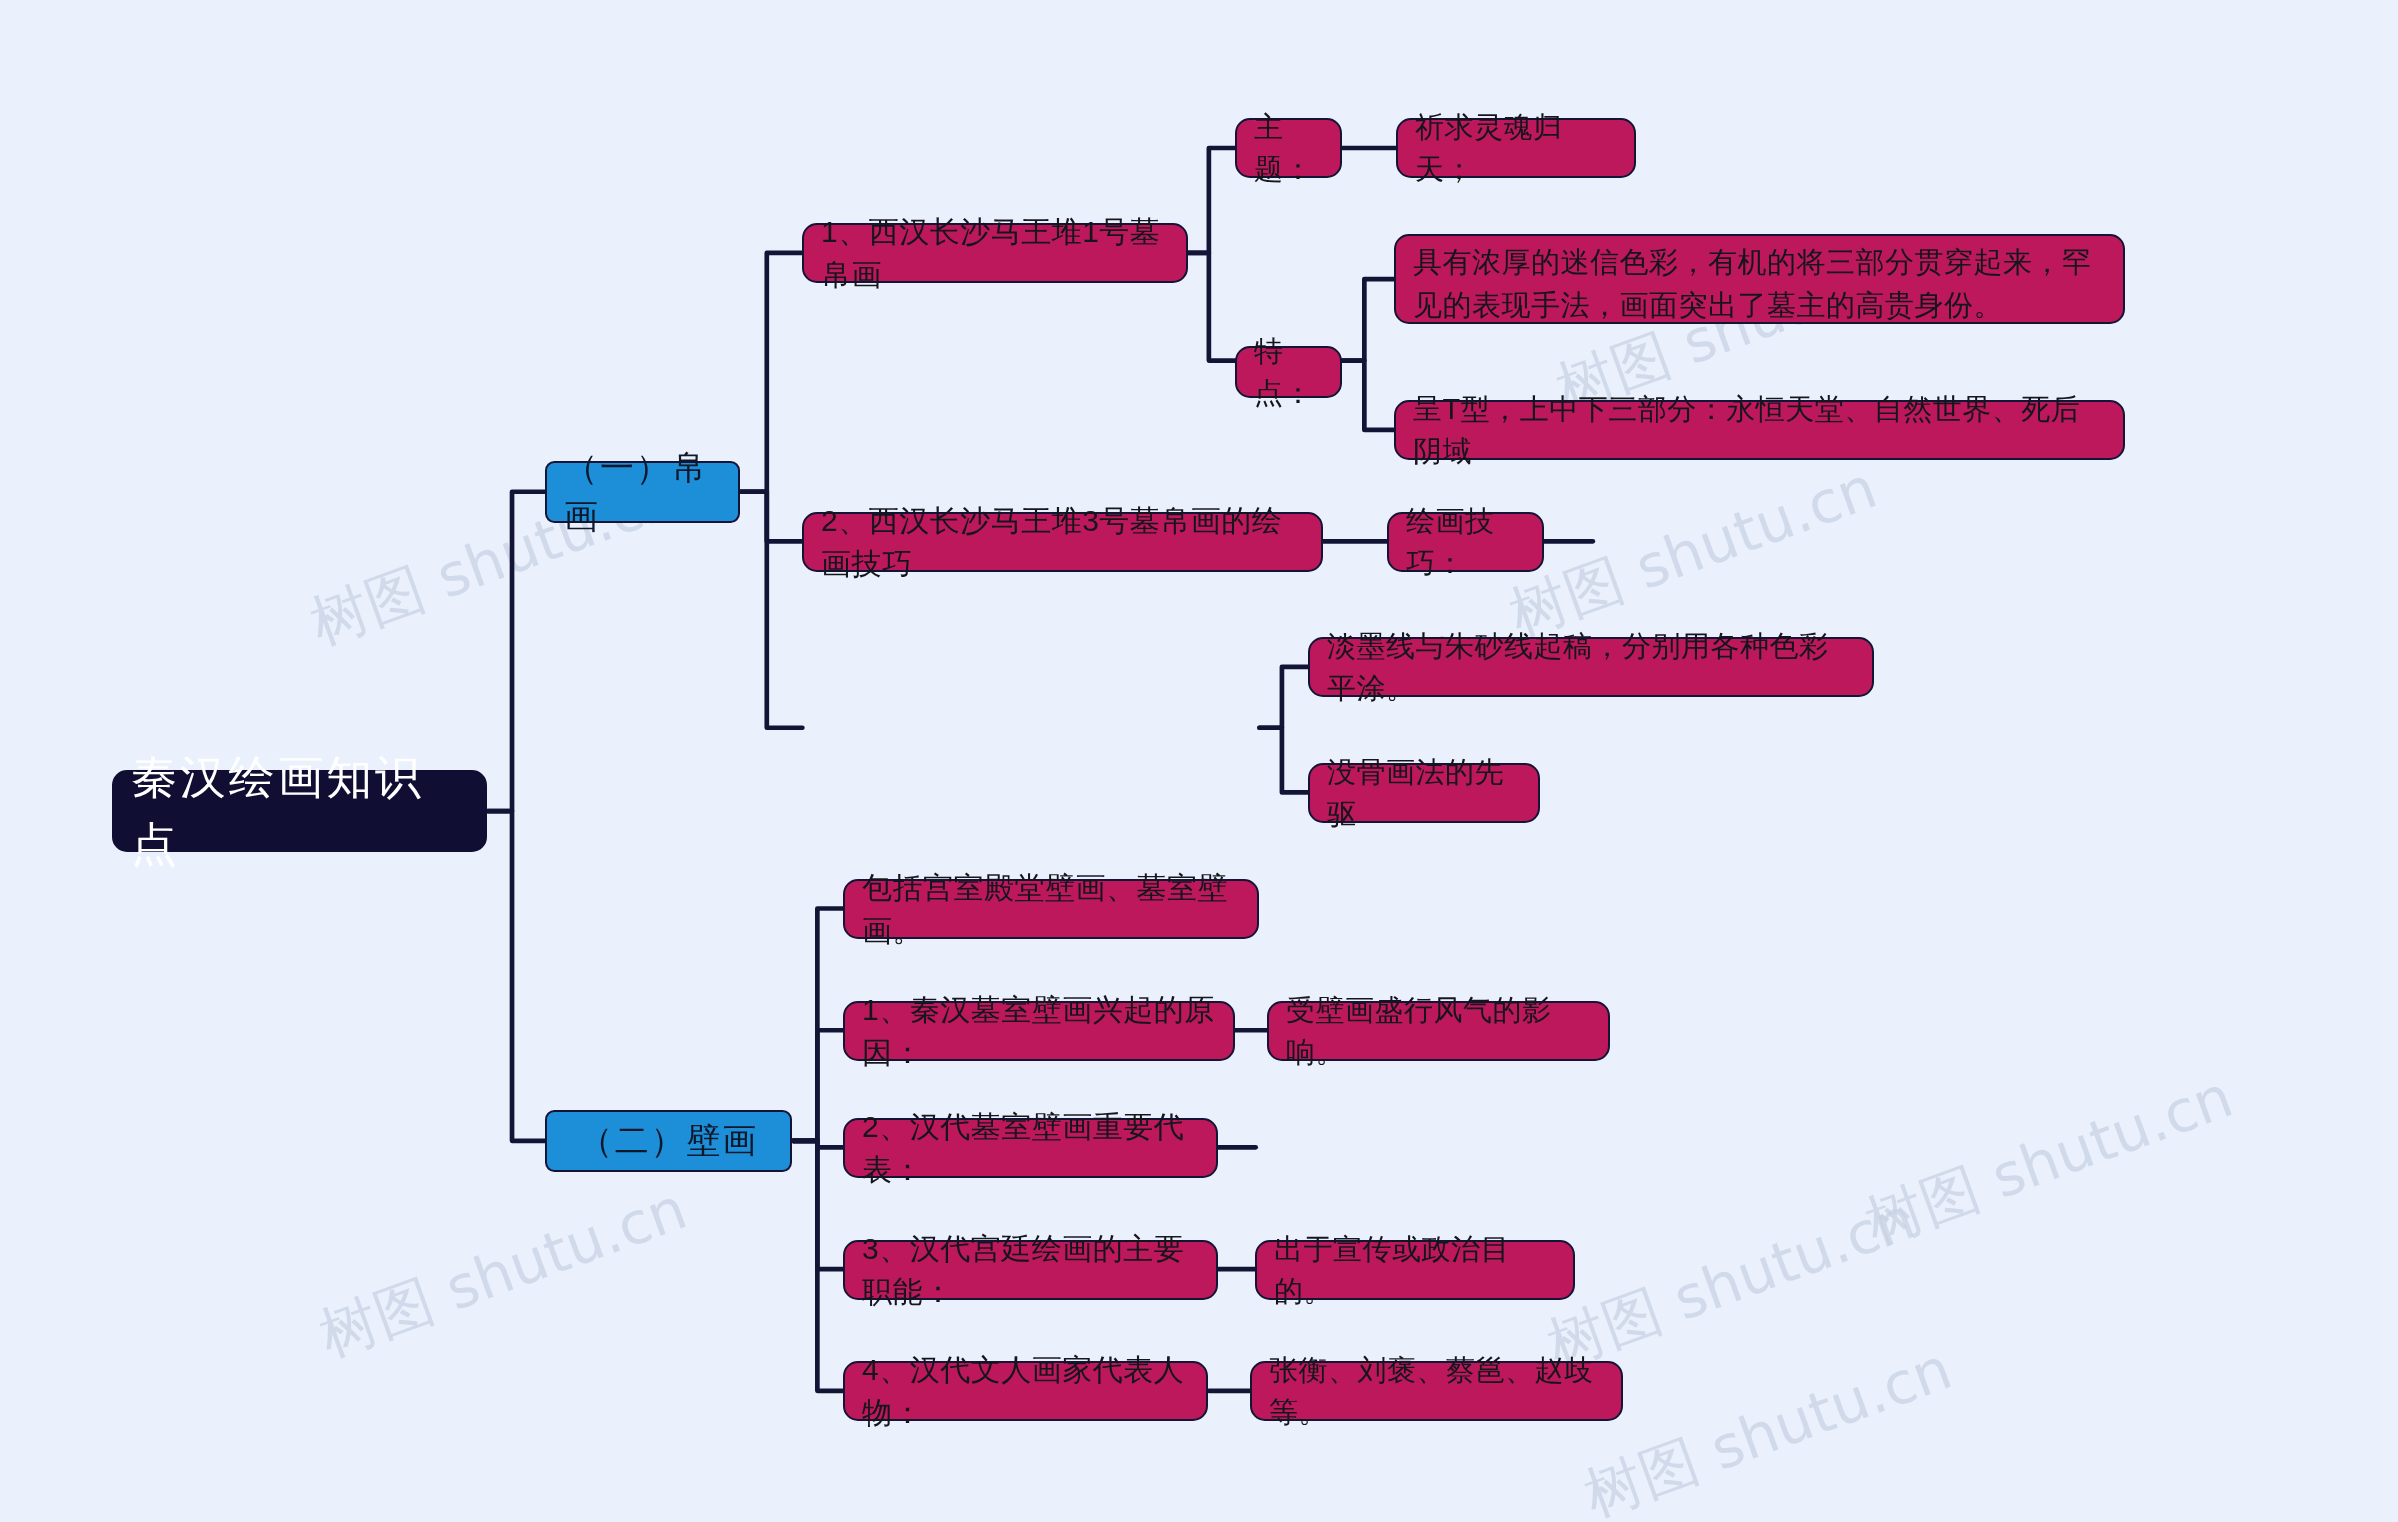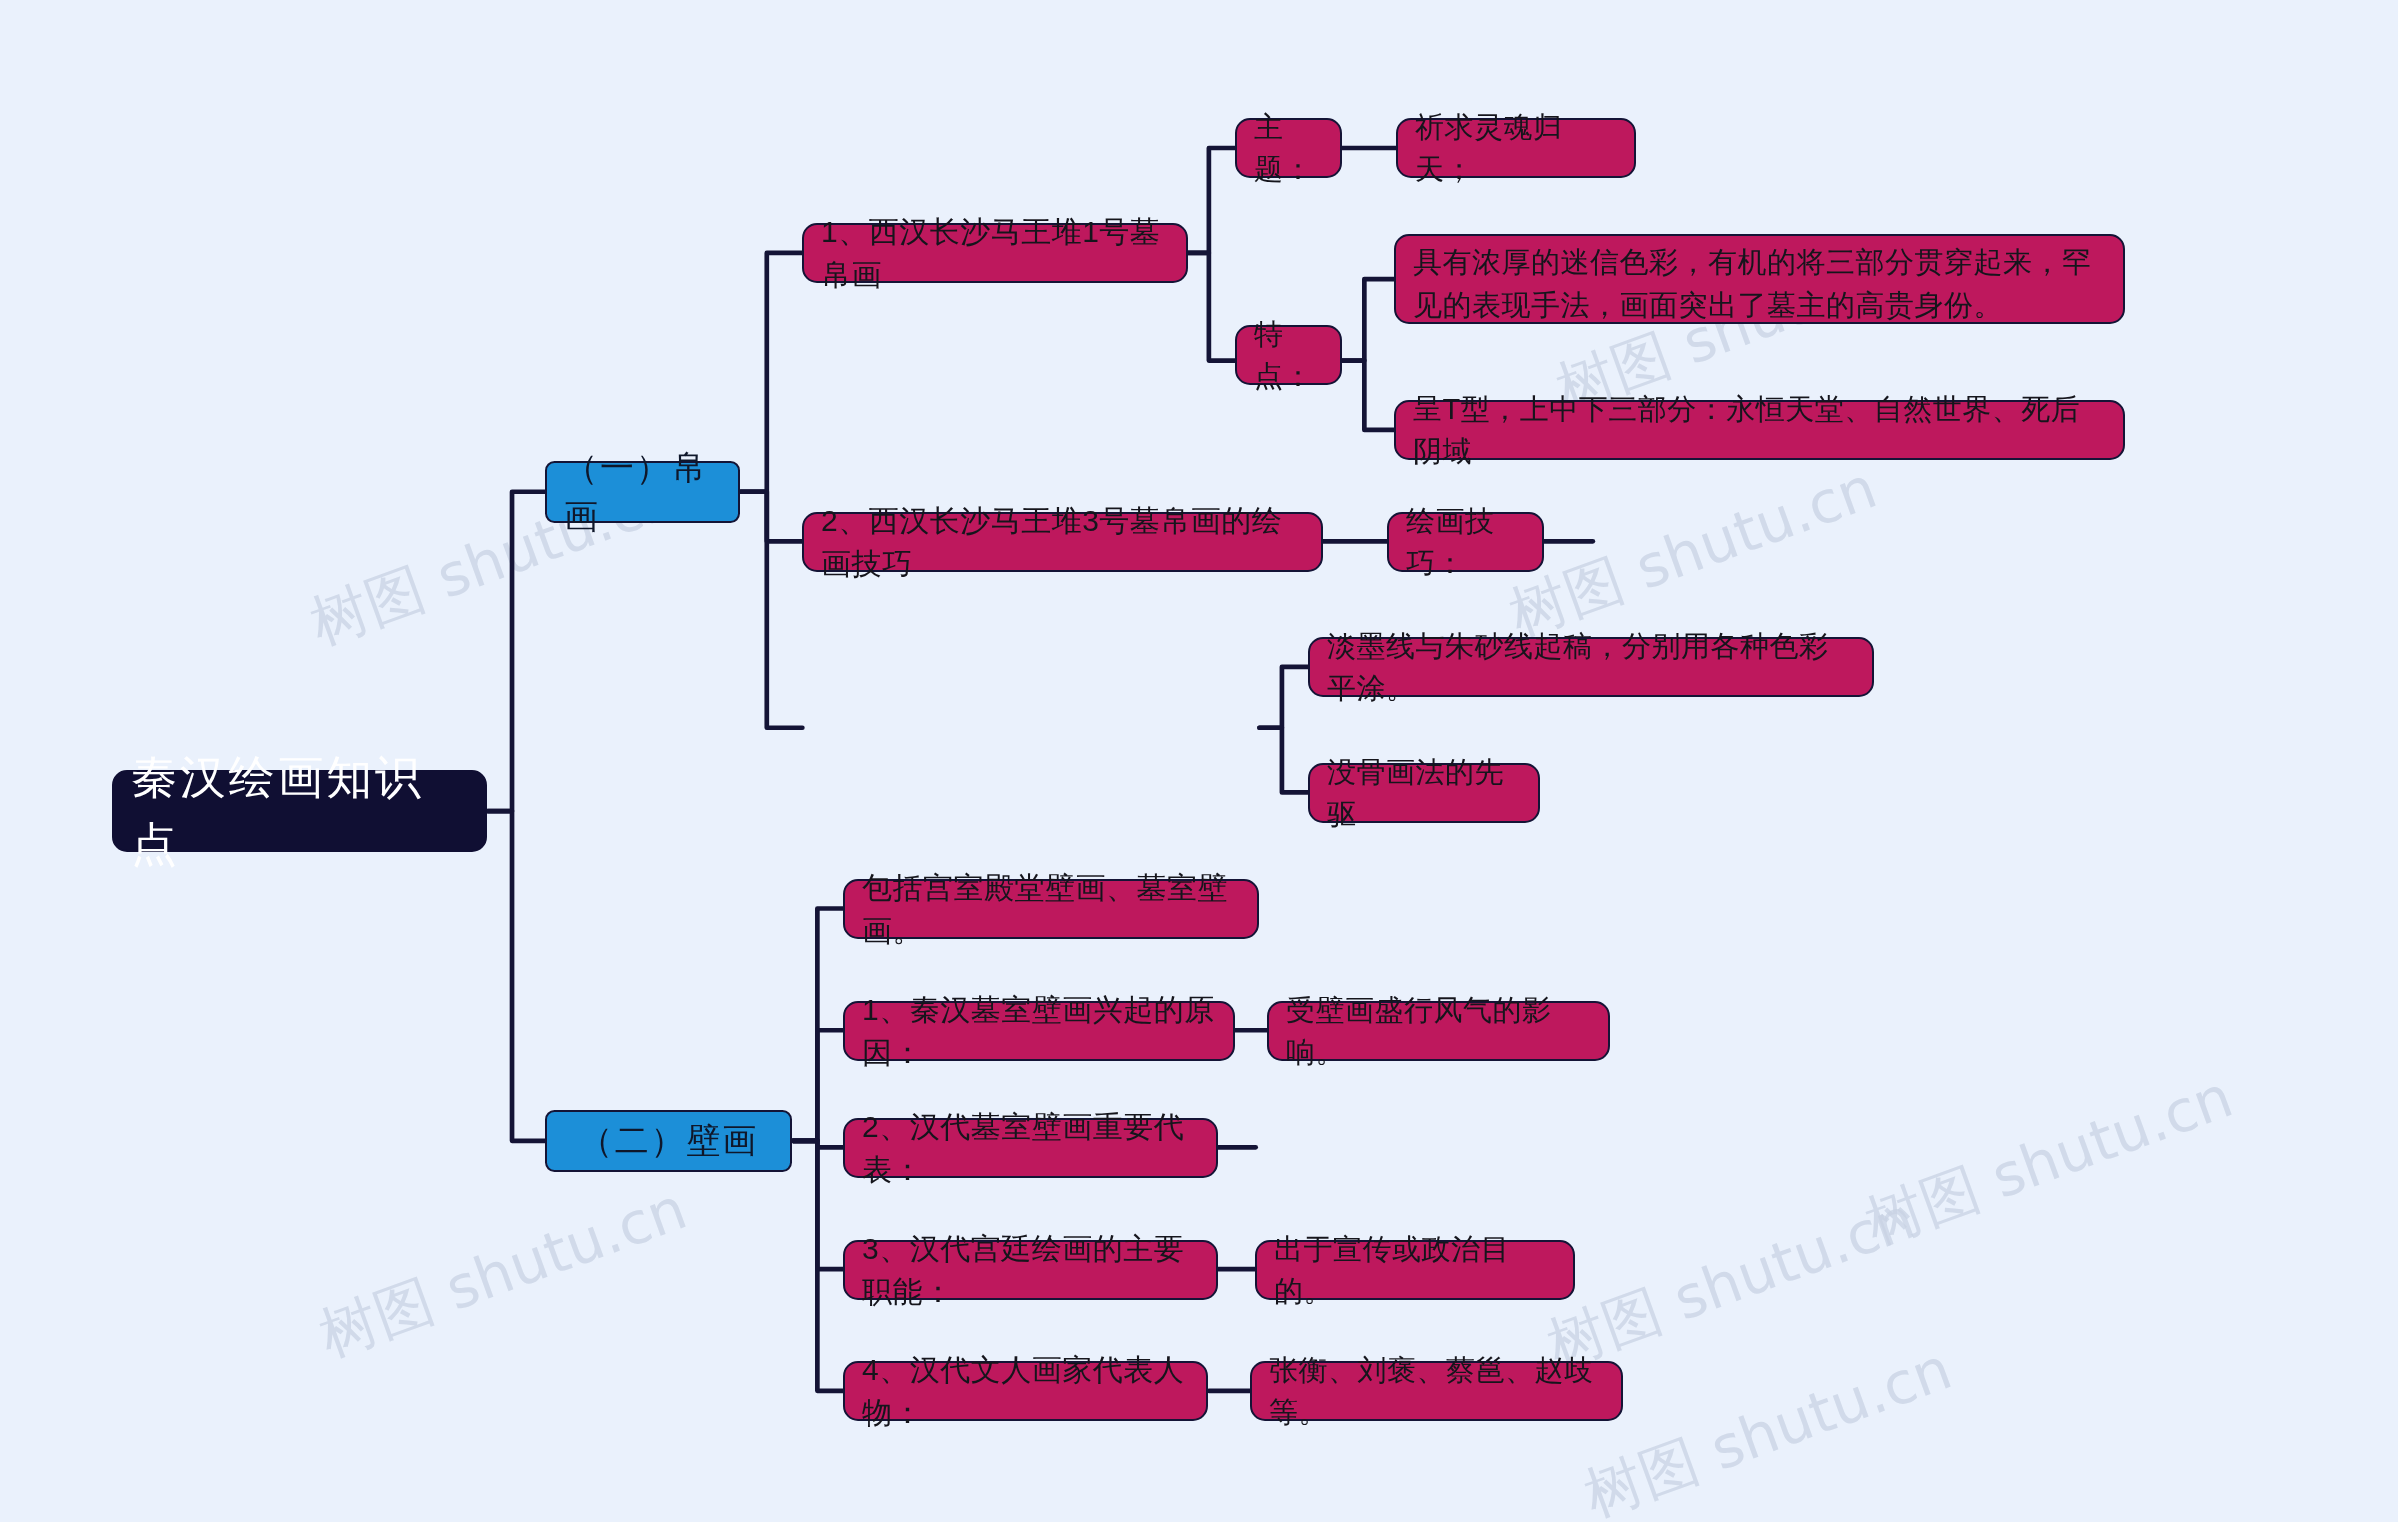--- a/index.html
+++ b/index.html
@@ -140,21 +140,21 @@
 
 
   <div class="node lv4" style="left:1235px;top:118px;width:107px;height:60px;">
     <span class="txt">主题：</span>
   </div>
 
   <div class="node leaf" style="left:1396px;top:118px;width:240px;height:60px;">
     <span class="txt">祈求灵魂归天；</span>
   </div>
 
-  <div class="node lv4" style="left:1235px;top:325px;width:107px;height:60px;">
+  <div class="node lv4" style="left:1235px;top:346px;width:107px;height:52px;">
     <span class="txt">特点：</span>
   </div>
 
   <div class="node leaf multiline" style="left:1394px;top:234px;width:731px;height:90px;">
     <span class="txt">具有浓厚的迷信色彩，有机的将三部分贯穿起来，罕见的表现手法，画面突出了墓主的高贵身份。</span>
   </div>
 
   <div class="node leaf" style="left:1394px;top:400px;width:731px;height:60px;">
     <span class="txt">呈T型，上中下三部分：永恒天堂、自然世界、死后阴域</span>
   </div>

